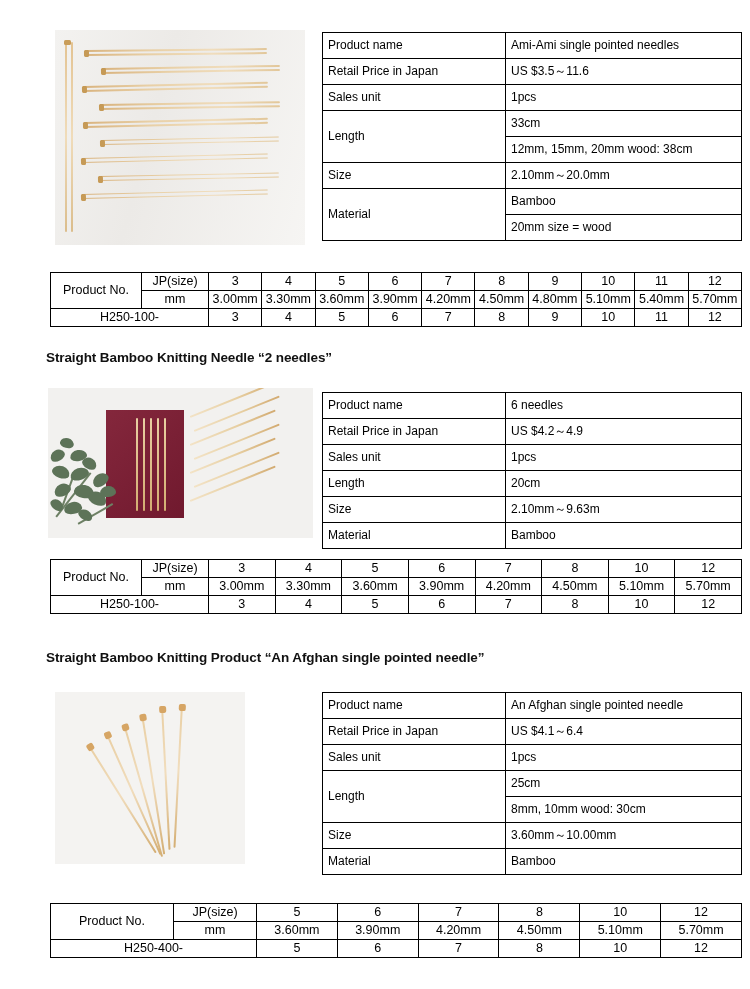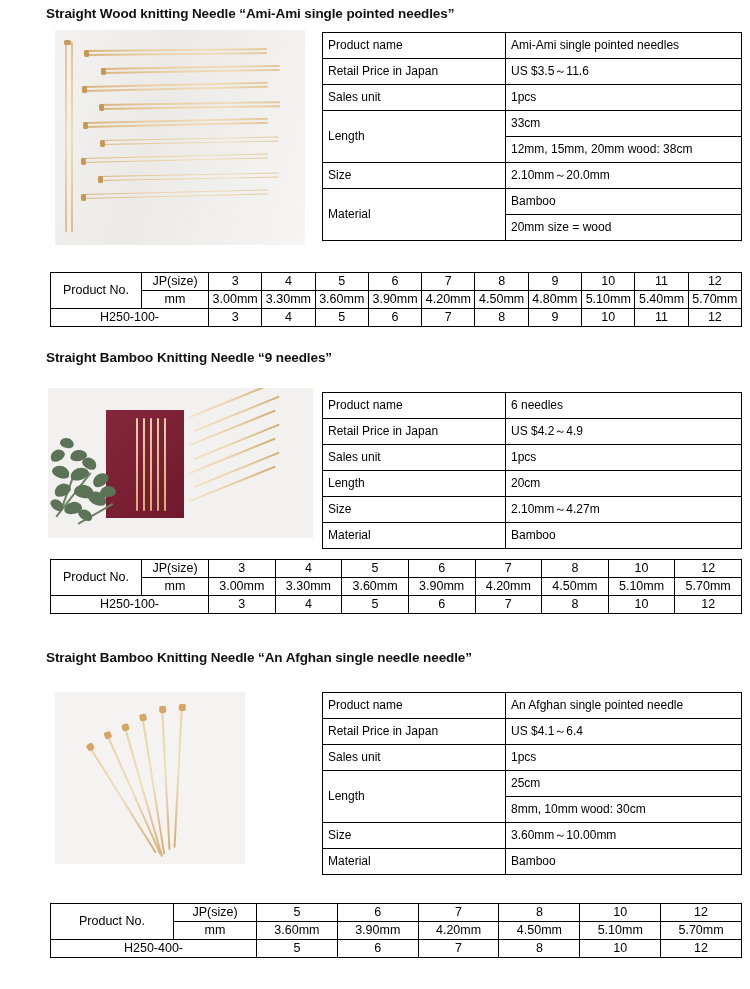--- a/index.html
+++ b/index.html
@@ -186,21 +186,20 @@
   }
   table.sizes td.rowlbl {
     font-size: 12.5px;
   }
 </style>
 </head>
 <body>
 
 <div class="page">
 
-  <div class="section-title" style="top:6px;">Straight Wood knitting Needle “Ami-Ami single pointed needles”</div>
 
   <div class="photo" id="photo1" style="left:55px; top:30px; width:250px; height:215px;">
     <div class="ph1-bg"></div>
     <div class="canvas" id="photo1-canvas">
         <div class="vert-needle" style="left: 10px; top: 12px; width: 2px; height: 190px;"></div>
         <div class="vert-needle" style="left: 16px; top: 12px; width: 2px; height: 190px;"></div>
         <div class="vert-knob" style="left: 9px; top: 10px;"></div>
         <div class="needle-pair" style="left: 30px; top: 20px; width: 182px; height: 9px; transform: rotate(-0.6deg);">
           <div class="np-shaft" style="top: 0px; width: 182px;"></div>
           <div class="np-shaft" style="top: 4px; width: 182px;"></div>
@@ -322,21 +321,21 @@
           <td>7</td>
           <td>8</td>
           <td>9</td>
           <td>10</td>
           <td>11</td>
           <td>12</td>
         </tr>
       </tbody>
   </table>
 
-  <div class="section-title" style="top:350px;">Straight Bamboo Knitting Needle “9 needles”</div>
+  <div class="section-title" style="top:350px;">Straight Bamboo Knitting Needle “2 needles”</div>
 
   <div class="photo" id="photo2" style="left:48px; top:388px; width:265px; height:150px;">
     <div class="ph2-bg"></div>
     <div class="canvas" id="photo2-canvas">
         <div class="ph2-card" style="left: 58px; top: 22px; width: 78px; height: 108px;"></div>
         <div class="ph2-card-needle" style="left: 88px; top: 30px; height: 93px;"></div>
         <div class="ph2-card-needle" style="left: 95px; top: 30px; height: 93px;"></div>
         <div class="ph2-card-needle" style="left: 102px; top: 30px; height: 93px;"></div>
         <div class="ph2-card-needle" style="left: 109px; top: 30px; height: 93px;"></div>
         <div class="ph2-card-needle" style="left: 116px; top: 30px; height: 93px;"></div>
@@ -380,21 +379,21 @@
         <tr>
           <td class="label">Sales unit</td>
           <td style="height: 21px;">1pcs</td>
         </tr>
         <tr>
           <td class="label">Length</td>
           <td style="height: 21px;">20cm</td>
         </tr>
         <tr>
           <td class="label">Size</td>
-          <td style="height: 21px;">2.10mm～4.27m</td>
+          <td style="height: 21px;">2.10mm～9.63m</td>
         </tr>
         <tr>
           <td class="label">Material</td>
           <td style="height: 21px;">Bamboo</td>
         </tr>
       </tbody>
   </table>
 
   <table class="sizes" id="sizes2" style="left:50px; top:553px; width:692px;">
     <tbody>
@@ -428,21 +427,21 @@
           <td>5</td>
           <td>6</td>
           <td>7</td>
           <td>8</td>
           <td>10</td>
           <td>12</td>
         </tr>
       </tbody>
   </table>
 
-  <div class="section-title" style="top:650px;">Straight Bamboo Knitting Needle “An Afghan single needle needle”</div>
+  <div class="section-title" style="top:650px;">Straight Bamboo Knitting Product “An Afghan single pointed needle”</div>
 
   <div class="photo" id="photo3" style="left:55px; top:692px; width:190px; height:172px;">
     <div class="ph3-bg"></div>
     <div class="canvas" id="photo3-canvas">
         <div class="fan-needle" style="left: 32px; top: 52px; width: 3px; height: 128px; transform: rotate(-32deg);">
           <div class="fn-shaft" style="top: 4px; height: 124px;"></div>
           <div class="fn-knob"></div>
         </div>
         <div class="fan-needle" style="left: 50px; top: 40px; width: 3px; height: 134px; transform: rotate(-24deg);">
           <div class="fn-shaft" style="top: 4px; height: 130px;"></div>

